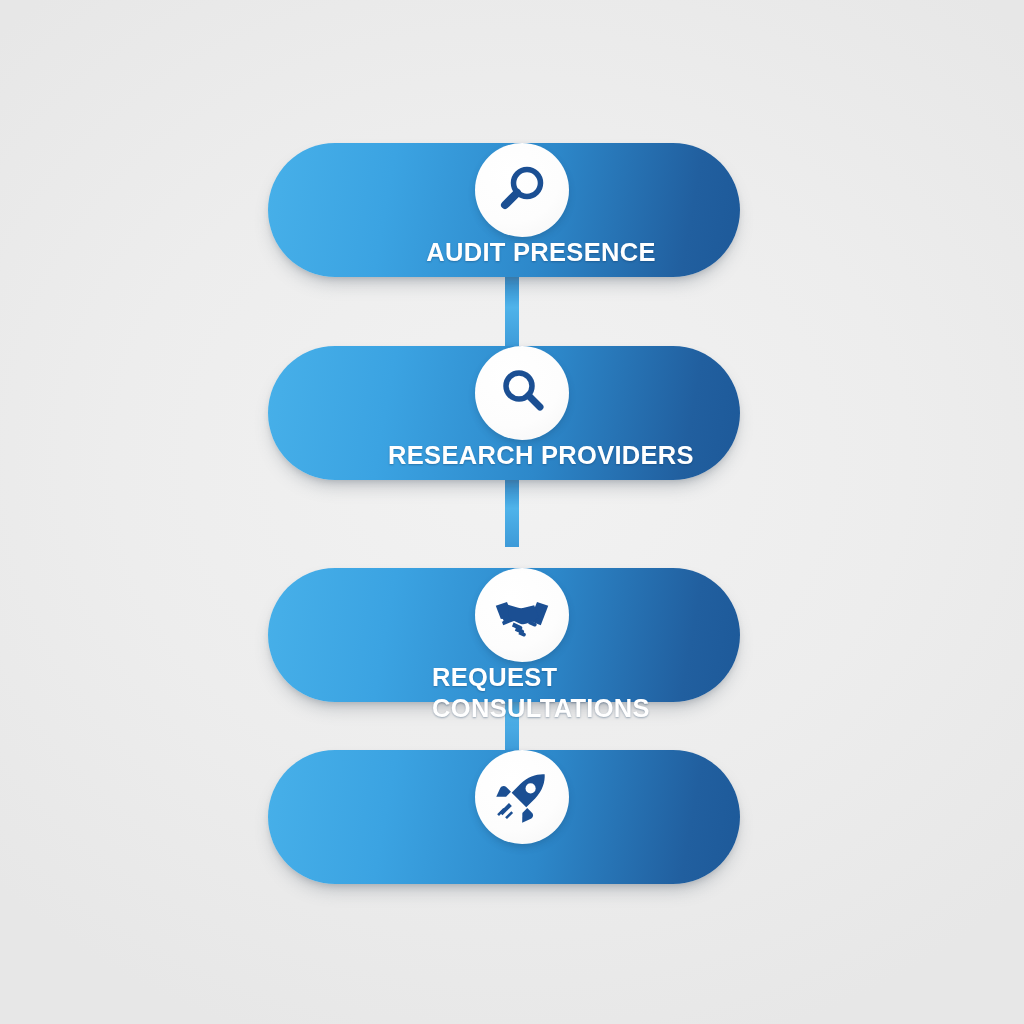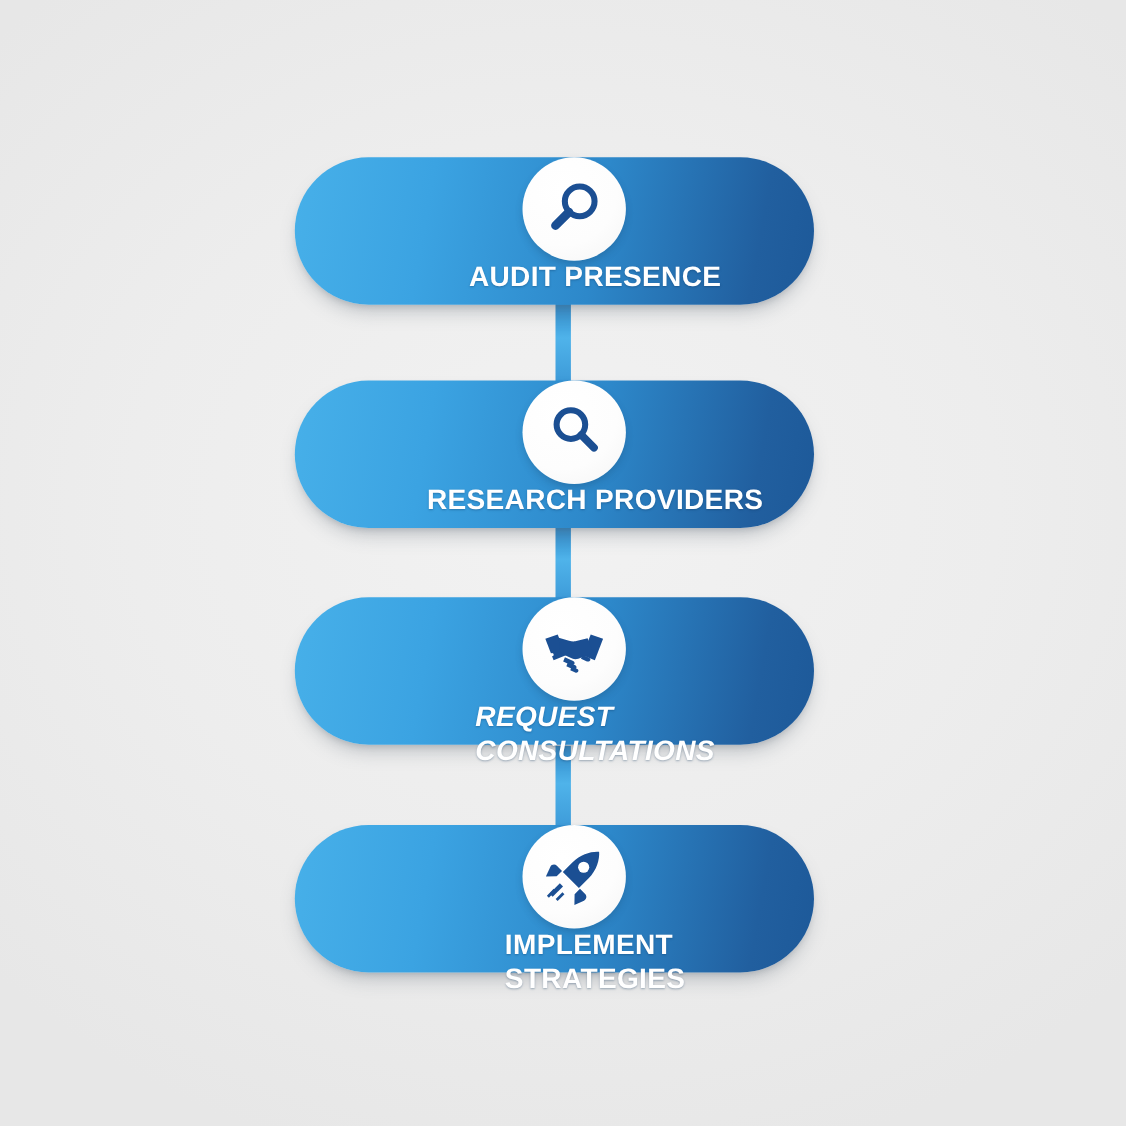--- a/index.html
+++ b/index.html
@@ -101,21 +101,21 @@
       <svg width="58" height="58" viewBox="0 0 58 58" aria-hidden="true">
         <g fill="none" stroke="#1b4f93" stroke-linecap="round">
           <circle cx="26" cy="22" r="13" stroke-width="5.5"></circle>
           <line x1="35.5" y1="31.5" x2="47" y2="43" stroke-width="7"></line>
         </g>
       </svg>
     </div>
     <div class="pill-label">RESEARCH PROVIDERS</div>
   </div>
 
-  <div class="pill" style="top:543px;font-style:italic;">
+  <div class="pill" style="top:568px;">
     <div class="icon-disc">
       <svg width="60" height="60" viewBox="0 0 64 64" aria-hidden="true">
         <g fill="#1b4f93">
 
           <path d="M4 22 L16 18 L24 38 L12 43 Z"></path>
           <circle cx="10.5" cy="37.5" r="1.6" fill="#ffffff"></circle>
 
           <path d="M60 22 L48 18 L40 38 L52 43 Z"></path>
 
           <path d="M17 21 L27 24 C29 24.6 31 25 33 24.6 L45 21.5 L50 35
@@ -150,17 +150,15 @@
           <path d="M19.8 26.2 L14.6 21 C12.6 19 9.2 19.6 8 22.2 L3.6 31.8 L14.4 31.6 Z"></path>
 
           <path d="M37.8 44.2 L43 49.4 C45 51.4 44.4 54.8 41.8 56 L32.2 60.4 L32.4 49.6 Z"></path>
 
           <path d="M17.6 38.6 L7.2 49 L10.4 52.2 L20.8 41.8 Z"></path>
           <path d="M11.4 44.2 L4.6 51 L6.6 53 L13.4 46.2 Z"></path>
           <path d="M20.2 47.6 L13.4 54.4 L15.4 56.4 L22.2 49.6 Z"></path>
         </g>
       </svg>
     </div>
-    <div class="pill-label">IMPLEMENT
-STRATEGIES</div>
   </div>
 
 </div>
 
 </body></html>

